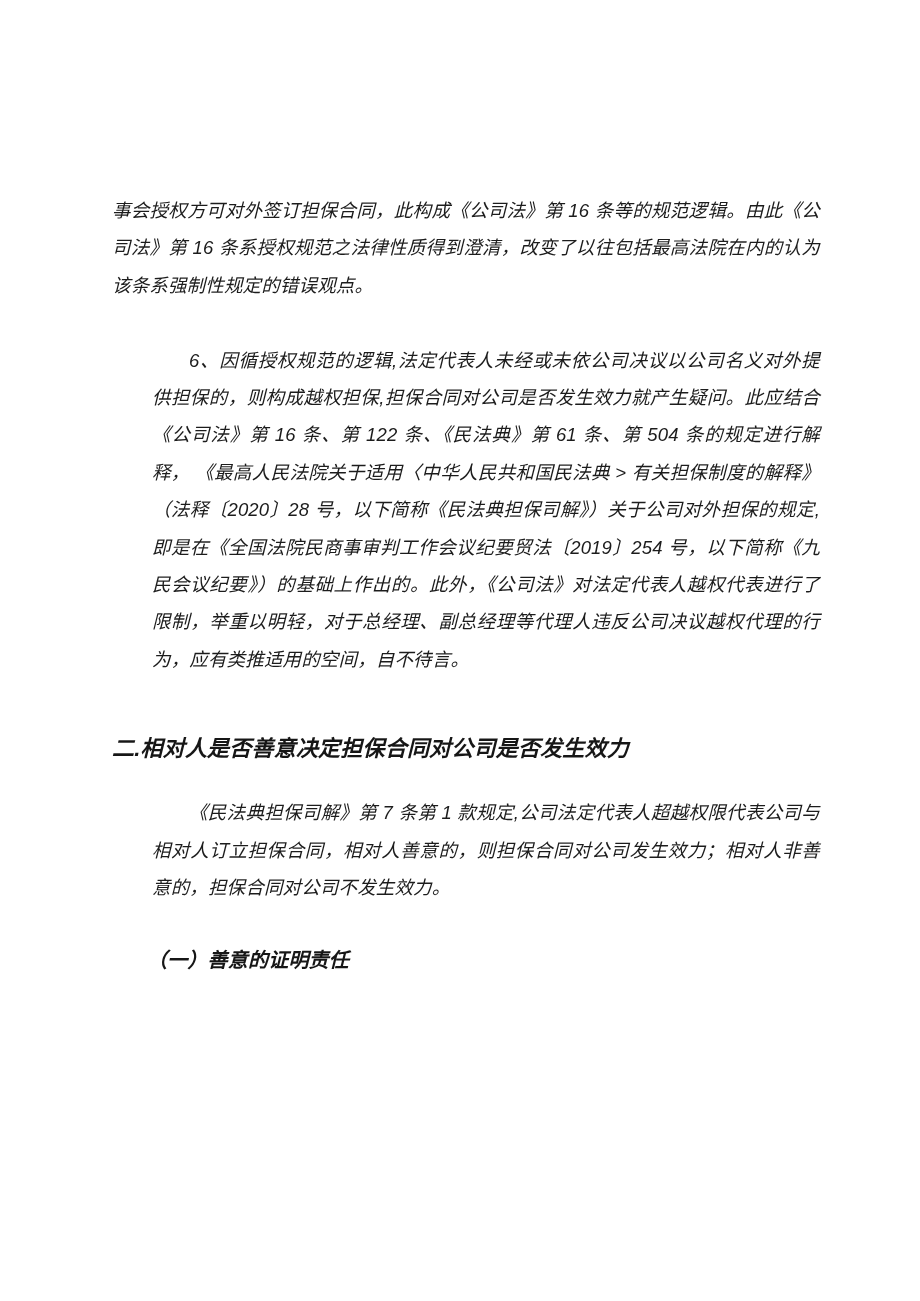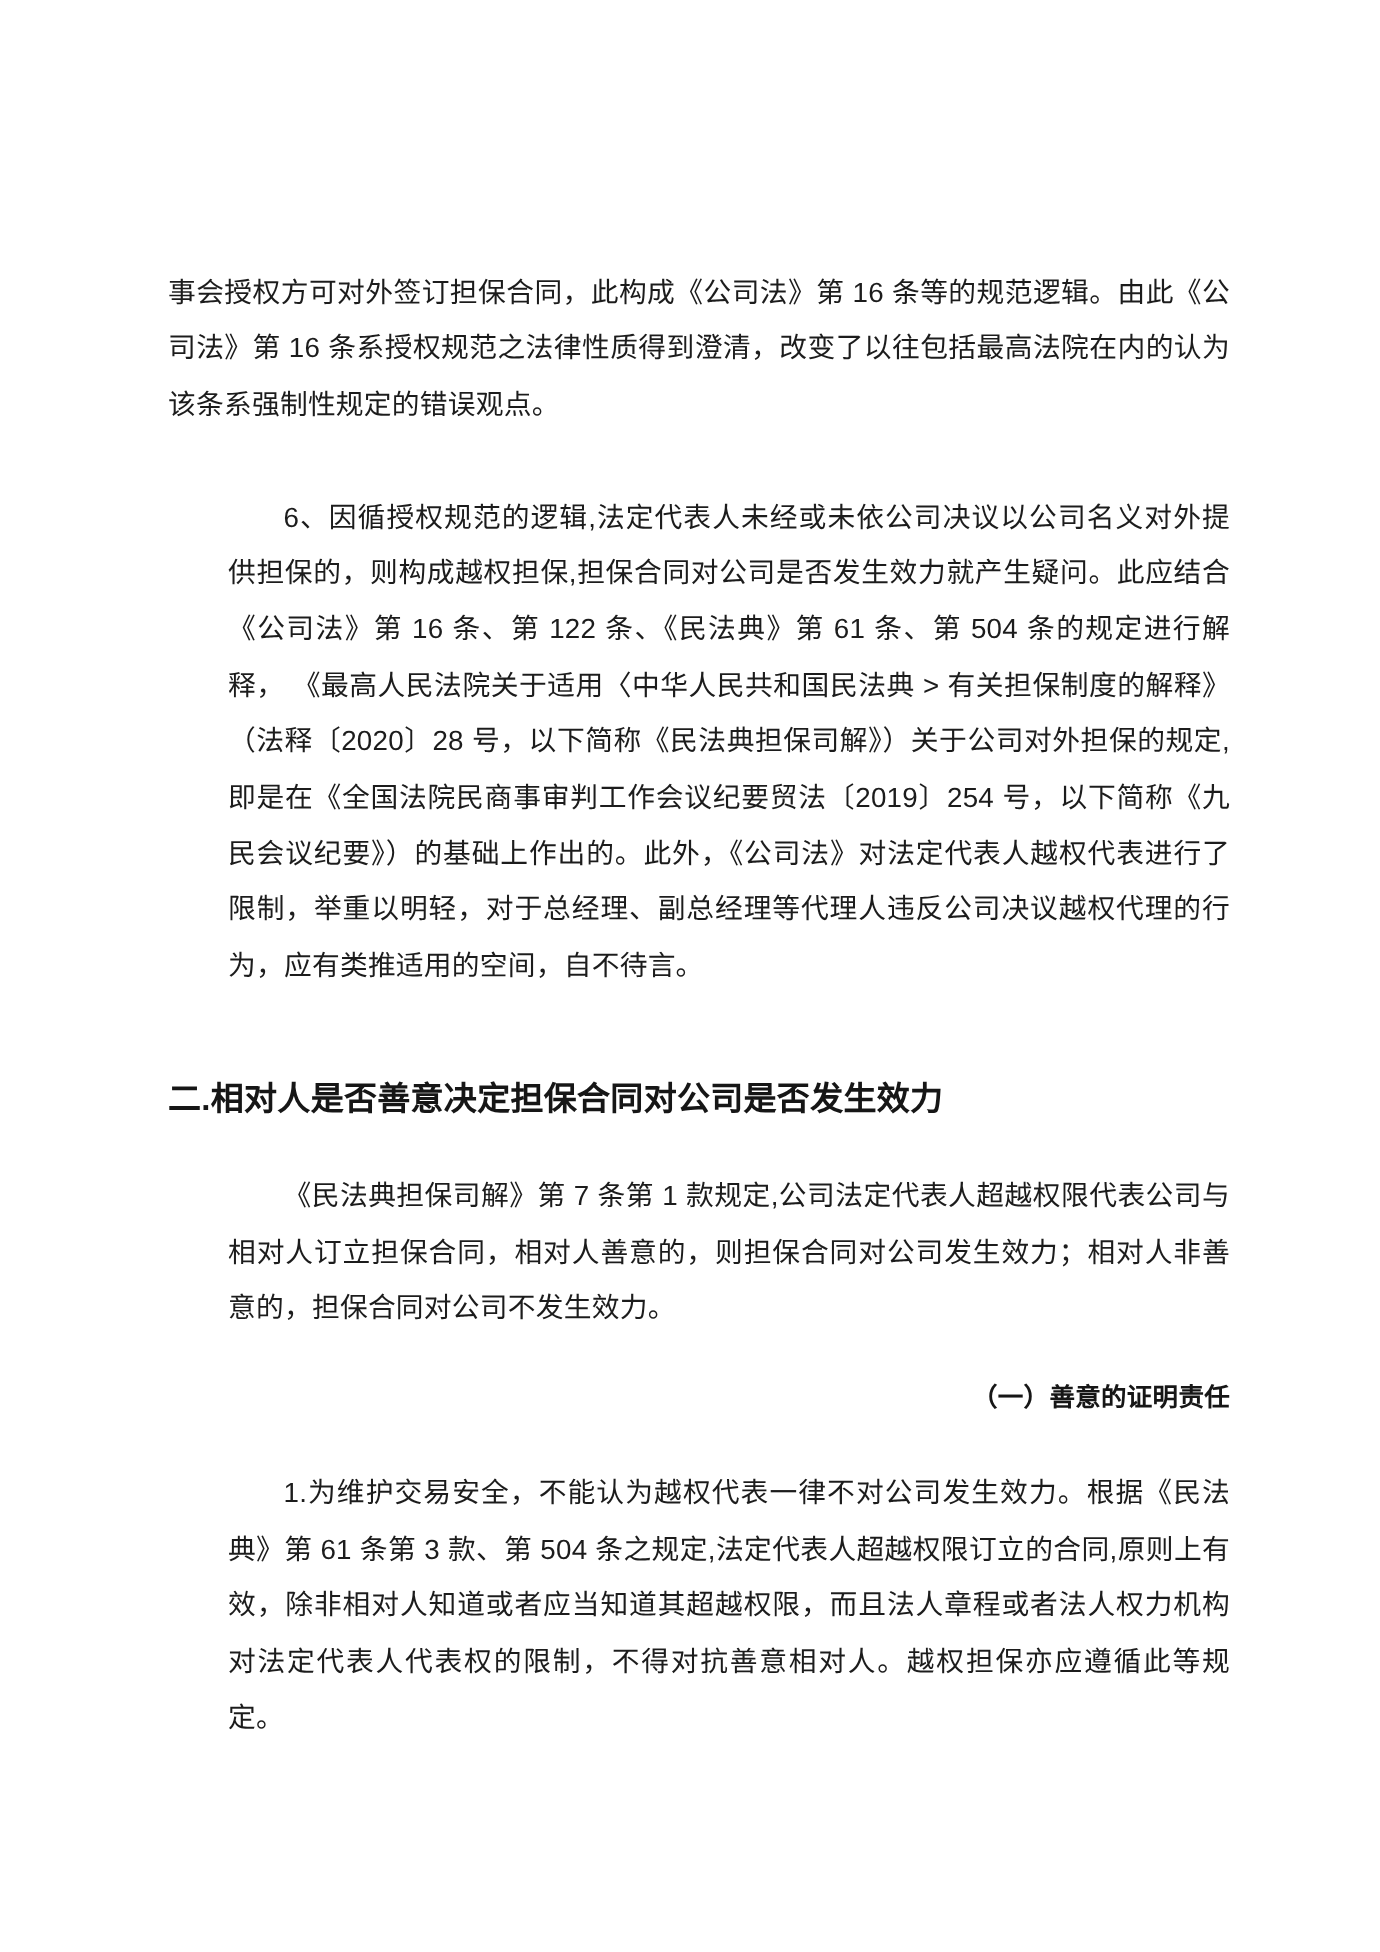--- a/index.html
+++ b/index.html
@@ -20,22 +20,23 @@
     width: 920px;
     height: 1301px;
     box-sizing: border-box;
     padding: 0;
     overflow: hidden;
     background: #ffffff;
   }
   .content {
     position: absolute;
     left: 112px;
-    top: 176px;
+    top: 192px;
     width: 708px;
+    font-style: italic;
   }
   p.body-para {
     margin: 0 0 0 0;
     font-size: 18.5px;
     line-height: 37.4px;
     text-align: justify;
     text-justify: inter-character;
     text-align-last: left;
     letter-spacing: 0.15px;
     color: #1c1c1c;
@@ -63,28 +64,28 @@
   h2.section-heading {
     margin: 0;
     font-size: 22px;
     line-height: 30px;
     font-weight: bold;
     letter-spacing: 0.2px;
     color: #161616;
     text-align: left;
   }
   h3.sub-heading {
-    margin: 0;
-    font-size: 17px;
+    margin: 12px;
+    font-size: 20px;
     line-height: 30px;
     font-weight: bold;
     letter-spacing: 0.2px;
     color: #161616;
     text-indent: 1.15em;
-    text-align: right;
+    text-align: left;
   }
 </style>
 </head>
 <body>
 
 <div class="page">
   <div class="content">
 
     <p class="body-para">事会授权方可对外签订担保合同，此构成《公司法》第 16 条等的规范逻辑。由此《公司法》第 16 条系授权规范之法律性质得到澄清，改变了以往包括最高法院在内的认为该条系强制性规定的错误观点。</p>
 
@@ -99,19 +100,18 @@
     <div class="gap-heading-after"></div>
 
     <p class="body-para indent">《民法典担保司解》第 7 条第 1 款规定,公司法定代表人超越权限代表公司与相对人订立担保合同，相对人善意的，则担保合同对公司发生效力；相对人非善意的，担保合同对公司不发生效力。</p>
 
     <div class="gap-sub-before"></div>
 
     <h3 class="sub-heading">（一）善意的证明责任</h3>
 
     <div class="gap-sub-after"></div>
 
-    <p class="body-para indent">1.为维护交易安全，不能认为越权代表一律不对公司发生效力。根据《民法典》第 61 条第 3 款、第 504 条之规定,法定代表人超越权限订立的合同,原则上有效，除非相对人知道或者应当知道其超越权限，而且法人章程或者法人权力机构对法定代表人代表权的限制，不得对抗善意相对人。越权担保亦应遵循此等规定。</p>
 
     <div class="gap-para"></div>
 
 
   </div>
 </div>
 
 </body></html>

